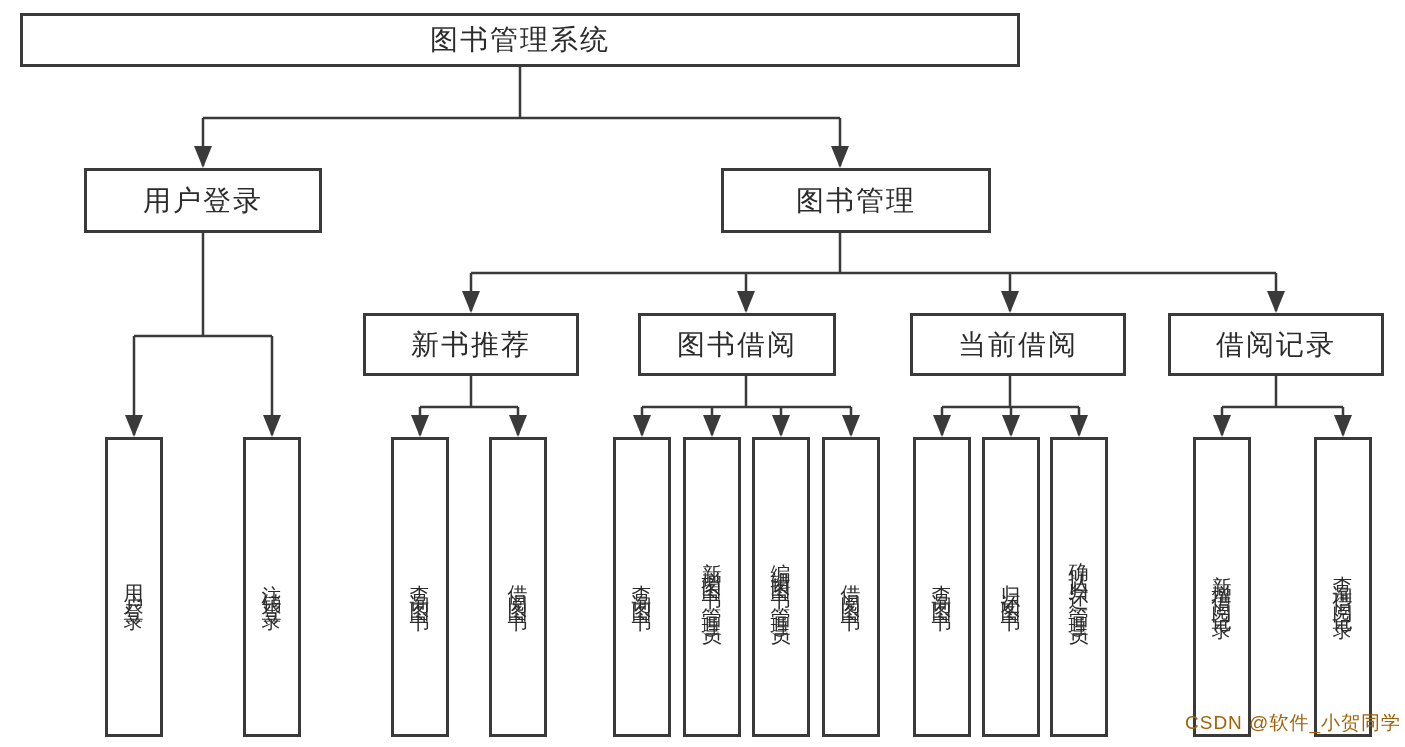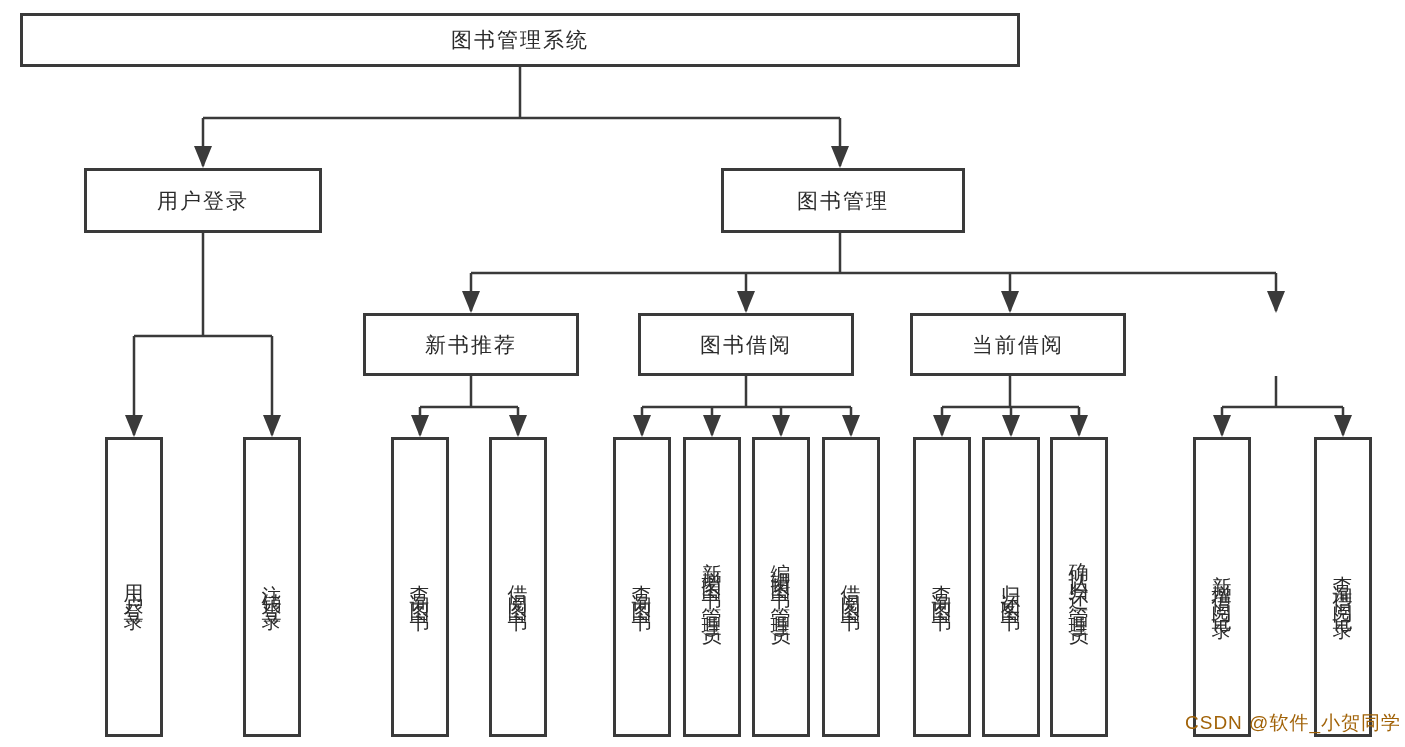--- a/index.html
+++ b/index.html
@@ -26,21 +26,21 @@
     position: absolute;
     box-sizing: border-box;
     border: 3px solid #3a3a3a;
     background: #ffffff;
     display: flex;
     align-items: center;
     justify-content: center;
     color: #2b2b2b;
   }
   .node.h {
-    font-size: 21px;
+    font-size: 28px;
     letter-spacing: 2px;
     white-space: nowrap;
   }
   .node.leaf {
     writing-mode: vertical-rl;
     text-orientation: mixed;
     font-size: 20px;
     letter-spacing: 9px;
     line-height: 1;
   }
@@ -94,25 +94,26 @@
       M933 415 L951 415 L942 437 Z
       M1002 415 L1020 415 L1011 437 Z
       M1070 415 L1088 415 L1079 437 Z
       M1213 415 L1231 415 L1222 437 Z
       M1334 415 L1352 415 L1343 437 Z"></path>
   </svg>
 
   <div class="node h" style="left:20px; top:13px; width:1000px; height:54px;">图书管理系统</div>
 
   <div class="node h" style="left:84px; top:168px; width:238px; height:65px;">用户登录</div>
-  <div class="node h" style="left:721px; top:168px; width:244px; height:65px;">图书管理</div>
+  <div class="node h" style="left:721px; top:168px; width:270px; height:65px;">图书管理</div>
 
   <div class="node h" style="left:363px; top:313px; width:216px; height:63px;text-align:right;">新书推荐</div>
-  <div class="node h" style="left:638px; top:313px; width:216px; height:63px;">图书借阅</div>
+  <div class="node h" style="left:638px; top:313px; width:198px; height:63px;">图书借阅</div>
   <div class="node h" style="left:910px; top:313px; width:216px; height:63px;">当前借阅</div>
+  <div class="node h" style="left:1168px; top:313px; width:216px; height:63px;">借阅记录</div>
 
   <div class="node leaf" style="left:105px; top:437px; width:58px; height:300px;">用户登录</div>
   <div class="node leaf" style="left:243px; top:437px; width:58px; height:300px;">注销登录</div>
 
   <div class="node leaf" style="left:391px; top:437px; width:58px; height:300px;">查询图书</div>
   <div class="node leaf" style="left:489px; top:437px; width:58px; height:300px;">借阅图书</div>
 
   <div class="node leaf" style="left:613px; top:437px; width:58px; height:300px;">查询图书</div>
   <div class="node leaf" style="left:683px; top:437px; width:58px; height:300px;">新增图书（管理员）</div>
   <div class="node leaf" style="left:752px; top:437px; width:58px; height:300px;">编辑图书（管理员）</div>

